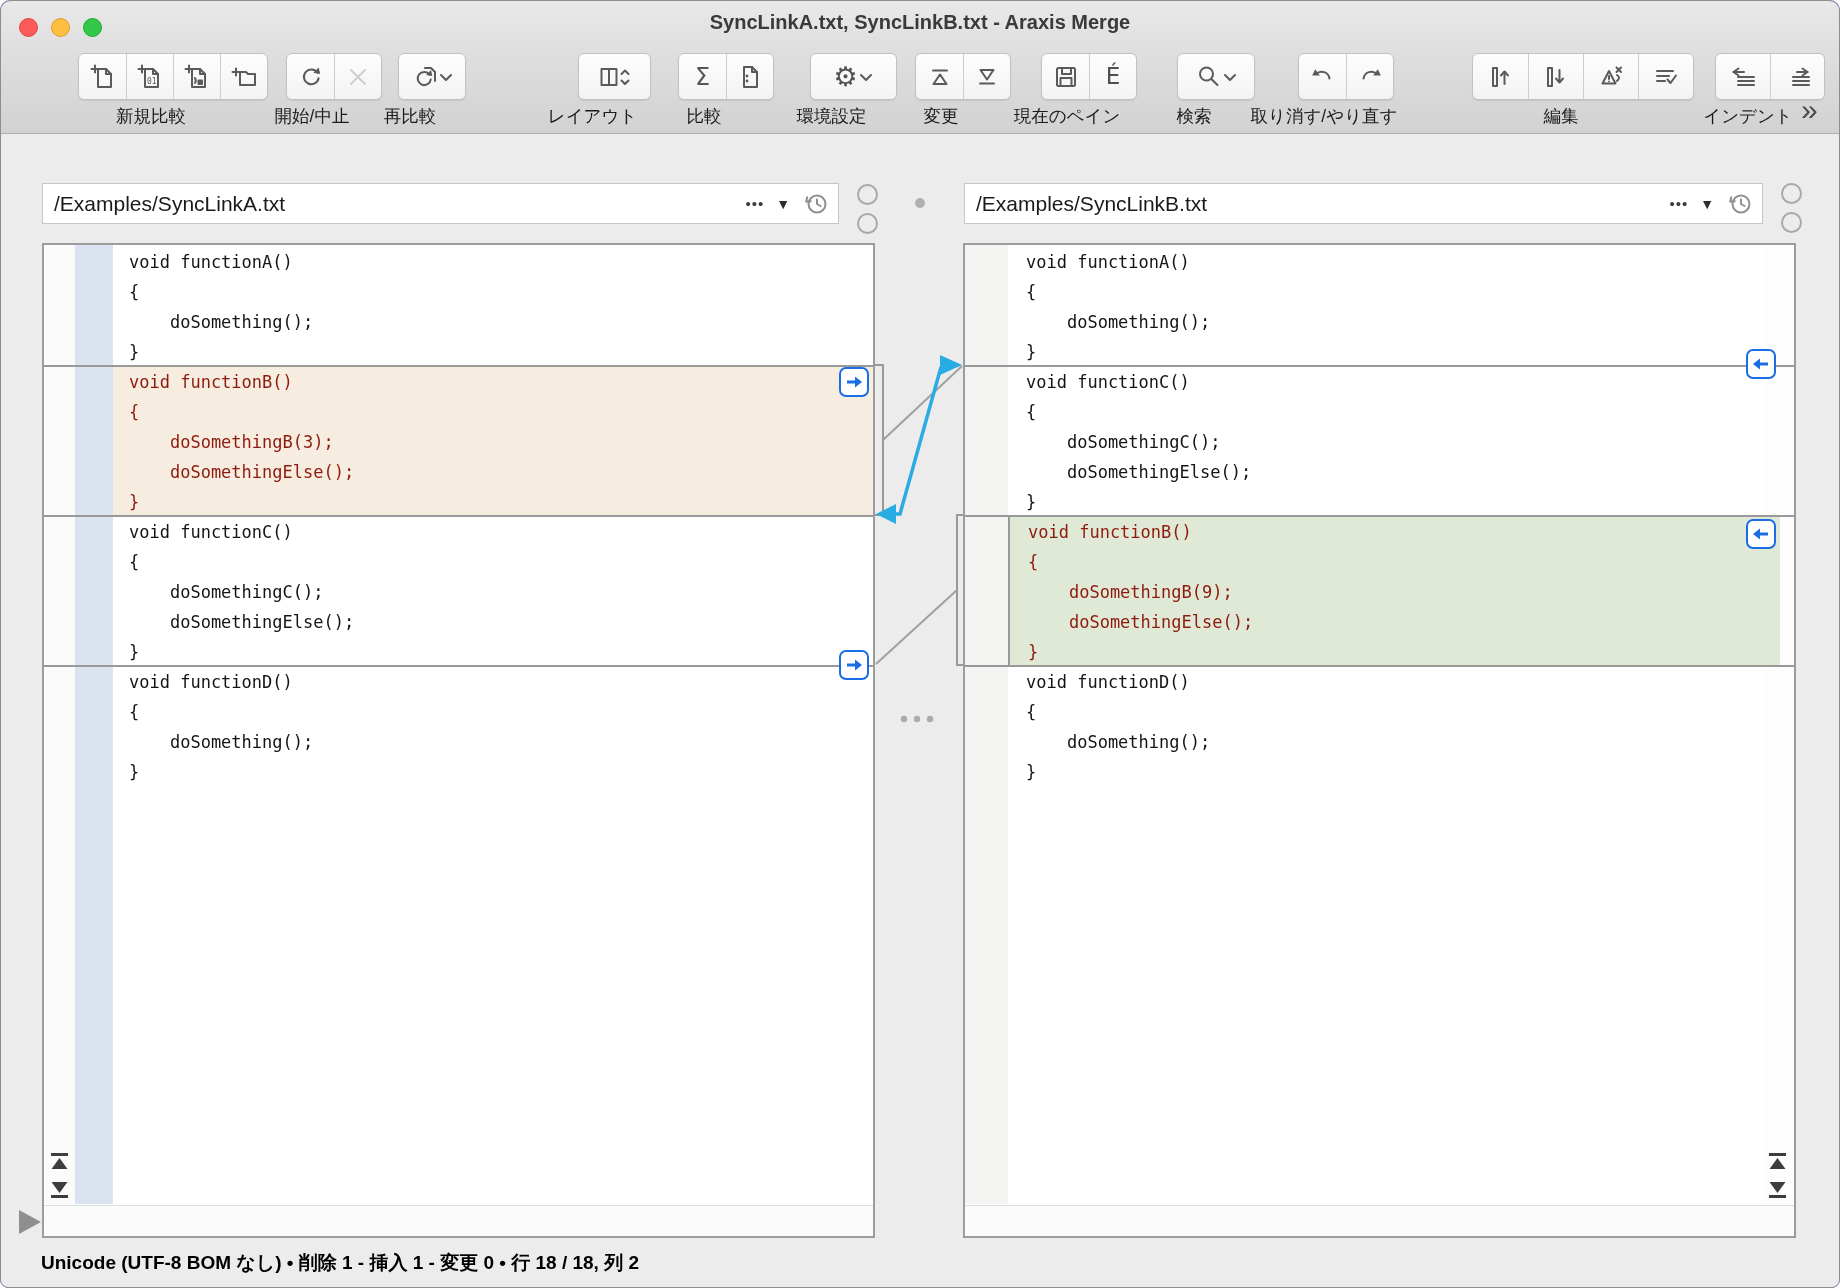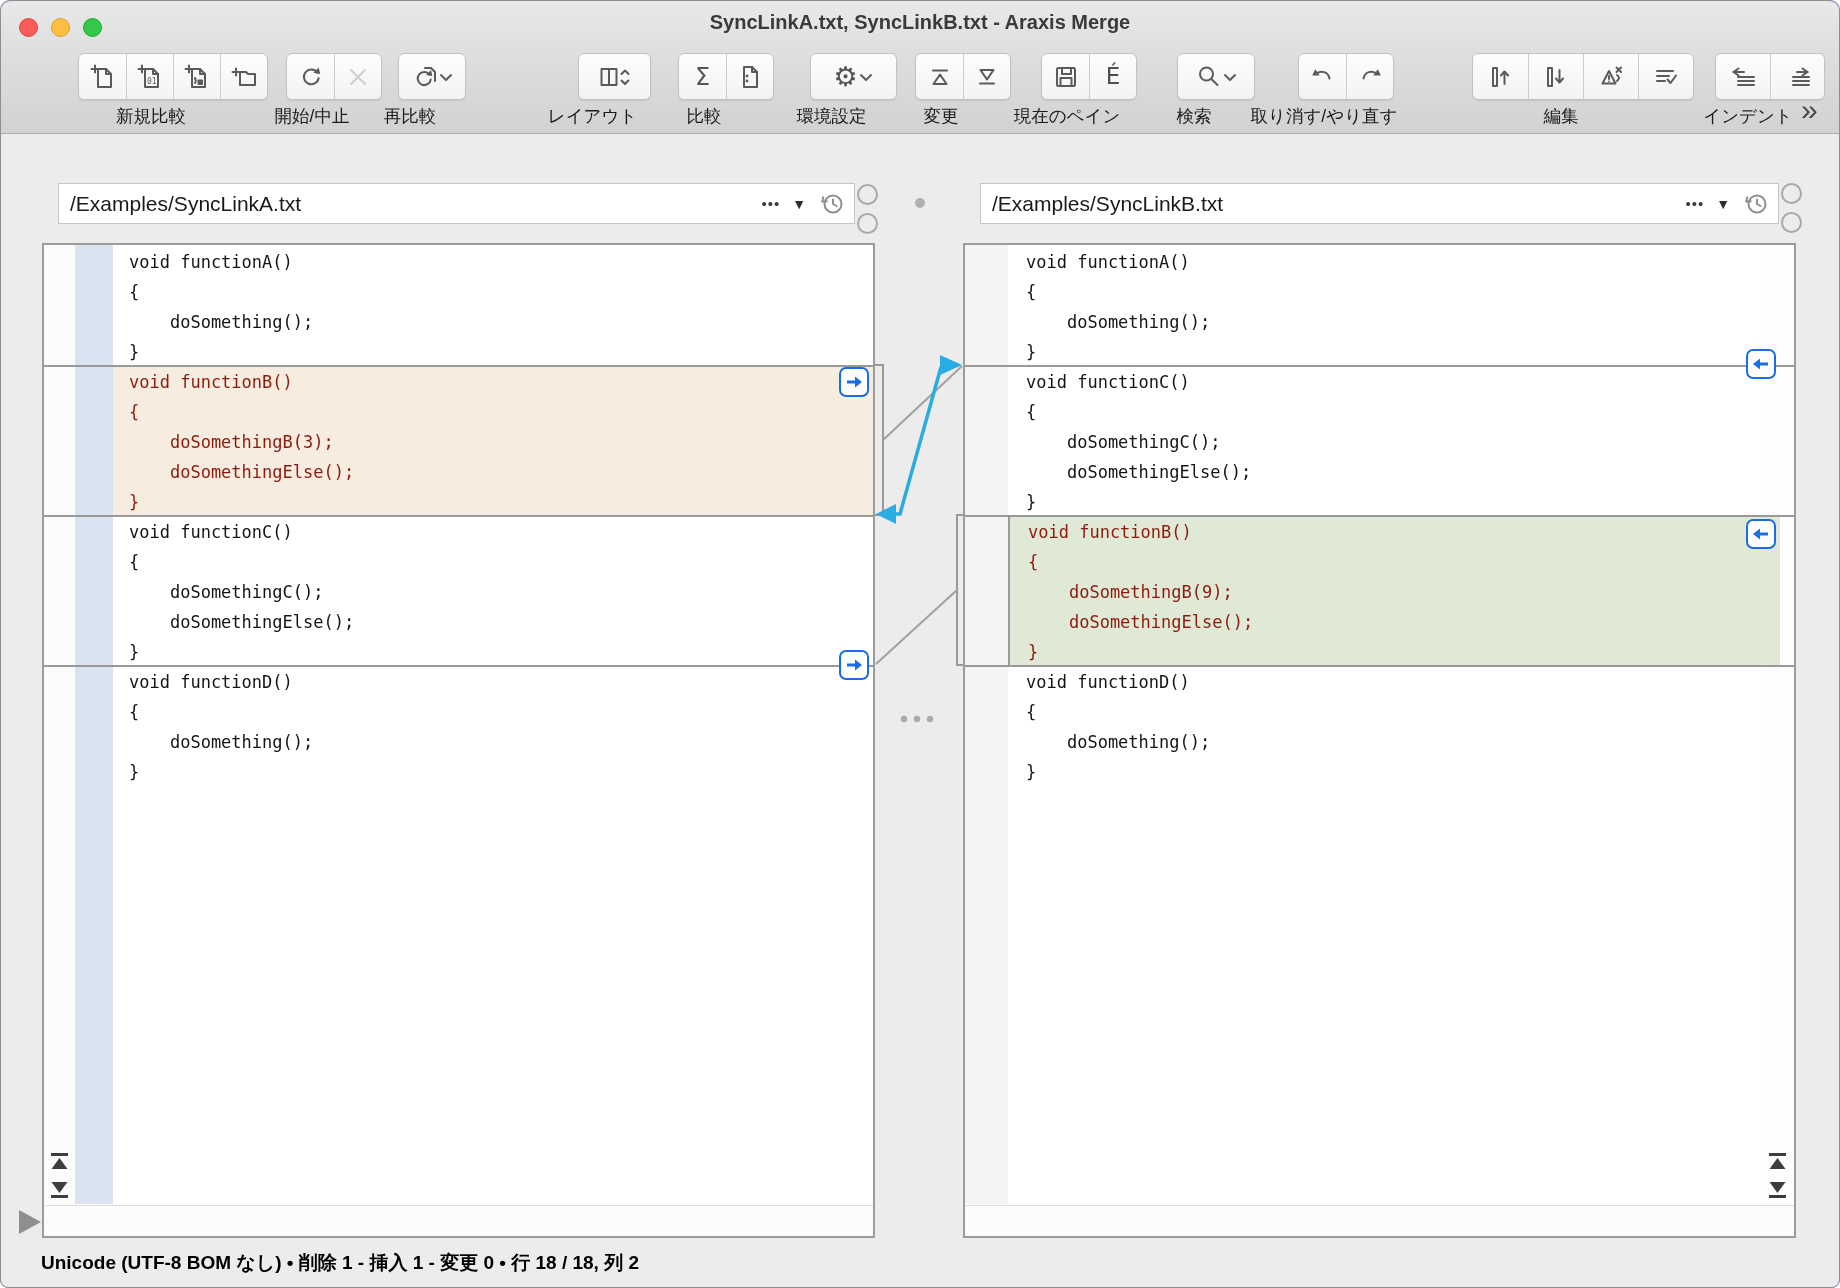--- a/index.html
+++ b/index.html
@@ -19,21 +19,21 @@
   .tbb{width:47px;height:45px;border:none;margin:0;padding:0;background:transparent;display:flex;align-items:center;justify-content:center;cursor:default;}
   .tbb + .tbb{border-left:1px solid #cdcdcd;}
   .tbg-label{position:absolute;top:51px;left:50%;transform:translateX(-50%);white-space:nowrap;font-size:17.5px;color:#1b1b1b;}
   .ic{stroke:#5a5a5a;stroke-width:2;fill:none;stroke-linecap:round;stroke-linejoin:round;}
   .icf{fill:#5a5a5a;stroke:none;}
   .dis .ic{stroke:#cfcfcf;}
   .glyph{font-size:24px;color:#555;font-family:"DejaVu Sans",sans-serif;line-height:1;}
   .tb-overflow{position:absolute;left:1800px;top:52px;font-size:30px;color:#4a4a4a;line-height:1;cursor:default;}
   
   .content{position:absolute;left:0;top:133px;width:100%;height:1107px;background:#ececec;}
-  .pathbar{position:absolute;top:49px;height:41px;background:#fff;border:1.5px solid #c6c6c6;box-sizing:border-box;display:flex;align-items:center;margin-left:16px;}
+  .pathbar{position:absolute;top:49px;height:41px;background:#fff;border:1.5px solid #c6c6c6;box-sizing:border-box;display:flex;align-items:center;}
   .pathbar .pb-text{flex:1;padding-left:11px;font-size:21px;color:#1a1a1a;white-space:nowrap;overflow:hidden;}
   .pb-icons{display:flex;align-items:center;gap:12px;padding-right:8px;color:#3c3c3c;}
   .pb-ellipsis{font-size:15px;letter-spacing:1px;color:#3c3c3c;}
   .pb-drop{font-size:14px;color:#2e2e2e;}
   .radio{position:absolute;width:21px;height:21px;border:2px solid #a9a9a9;border-radius:50%;background:transparent;box-sizing:border-box;}
   .centerdot{position:absolute;width:10px;height:10px;border-radius:50%;background:#b0b0b0;}
   
   .pane{position:absolute;top:109px;width:833px;height:995px;background:#fff;border:2px solid #9c9c9c;box-sizing:border-box;padding-left:24px;}
   .gutter{position:absolute;top:0;}
   .sep{position:absolute;left:0;width:100%;height:2px;background:#999;z-index:6;}

